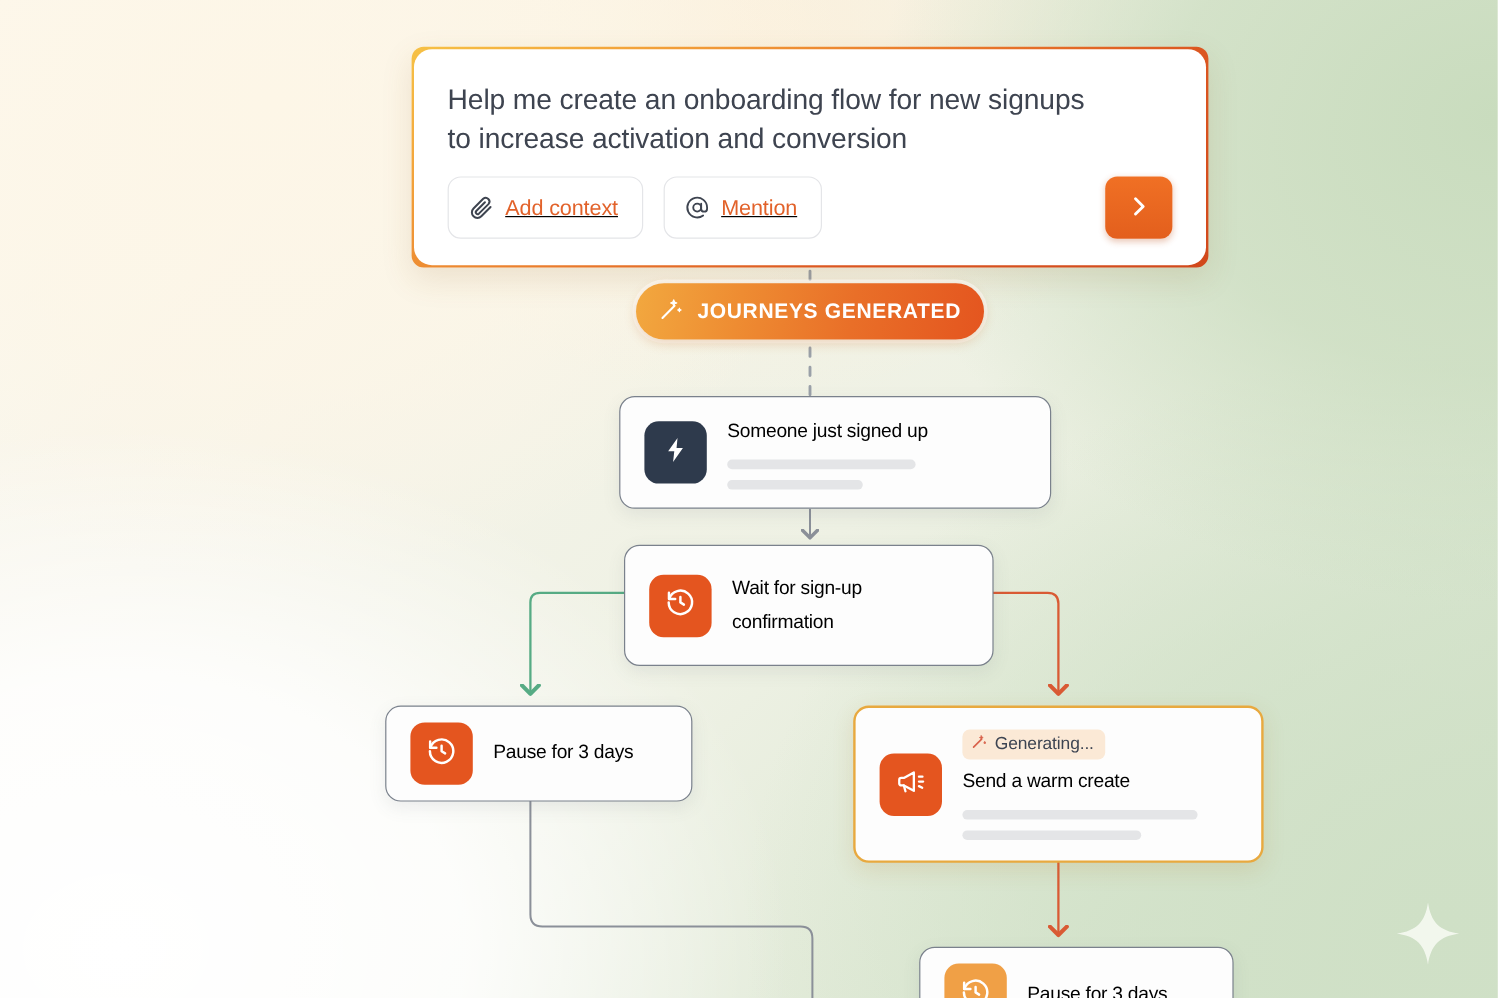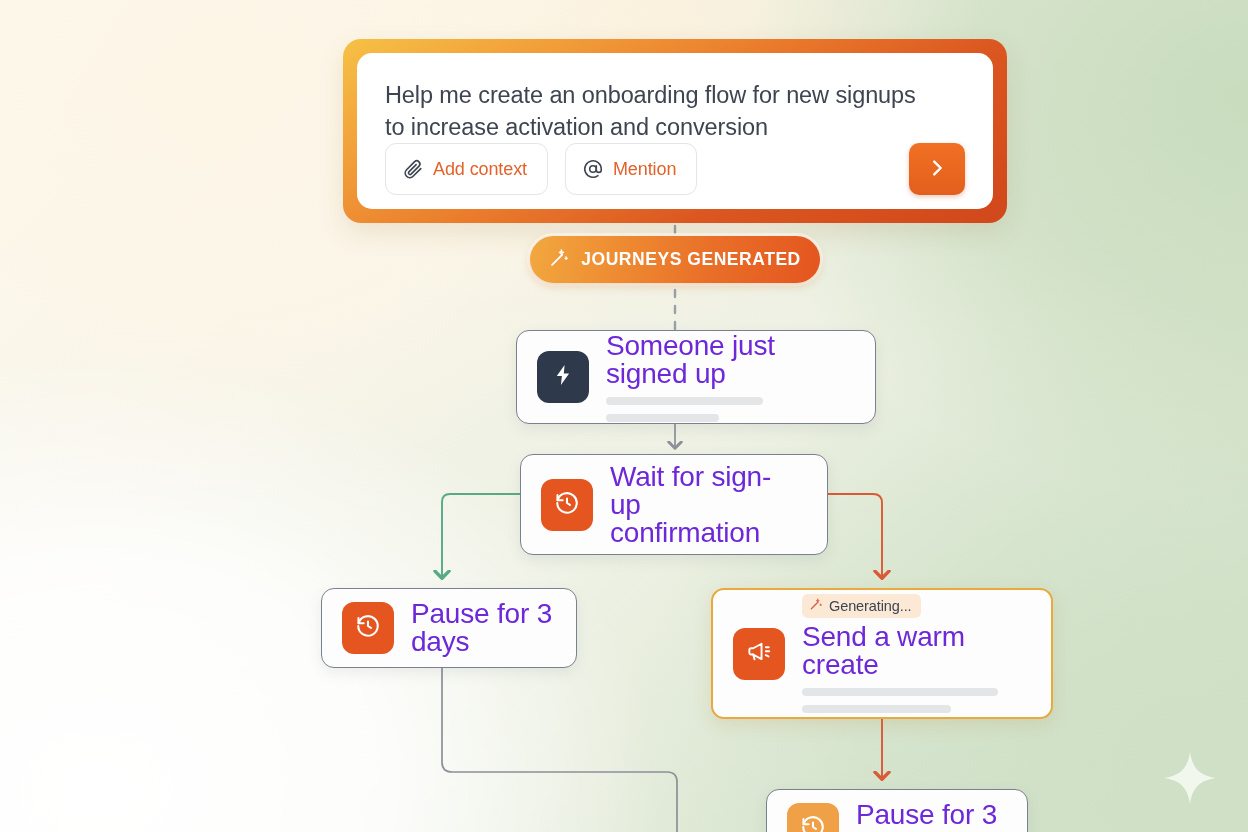--- a/index.html
+++ b/index.html
@@ -24,22 +24,22 @@
     position: absolute; left: 0; top: 0;
     width: 1248px; height: 832px;
     pointer-events: none;
   }
 
   
   .composer {
     position: absolute;
     left: 343px; top: 39px;
     width: 664px; height: 184px;
-    border-radius: 18px;
-    padding: 14px;
+    border-radius: 10px;
+    padding: 2px;
     background: linear-gradient(150deg, #f6c145 0%, #f3a63c 17%, #ea7c2c 44%, #db5620 68%, #d1481b 100%);
     box-shadow: 0 10px 26px rgba(140, 90, 30, 0.13);
   }
   .composer-inner {
     width: 100%; height: 100%;
     background: #ffffff;
     border-radius: 15px;
     padding: 26px 28px 22px 28px;
     display: flex; flex-direction: column;
     justify-content: space-between;
@@ -56,20 +56,21 @@
     position: relative;
   }
   .chip {
     display: flex; align-items: center; gap: 9px;
     height: 52px;
     padding: 0 20px 0 16px;
     border: 1px solid #e4e5e8;
     border-radius: 11px;
     background: #fff;
     cursor: pointer;
+    text-decoration: underline;
   }
   .chip-label {
     font-size: 18px;
     color: #e2622a;
     letter-spacing: -0.1px;
   }
   .chip svg { display: block; }
   .send-btn {
     position: absolute; right: 0; top: 50%;
     transform: translateY(-50%);
@@ -112,22 +113,22 @@
     cursor: pointer;
   }
   .node-icon {
     flex: 0 0 auto;
     width: 52px; height: 52px;
     border-radius: 12px;
     display: flex; align-items: center; justify-content: center;
   }
   .node-body { margin-left: 17px; min-width: 0; }
   .node-title {
-    font-size: 28px;
-    color: #6d28d9;
+    font-size: 16px;
+    color: #000000;
     line-height: 28px;
     letter-spacing: -0.2px;
   }
   .skel {
     height: 8px;
     border-radius: 4px;
     background: #e4e5e7;
     margin-top: 9px;
   }
 

